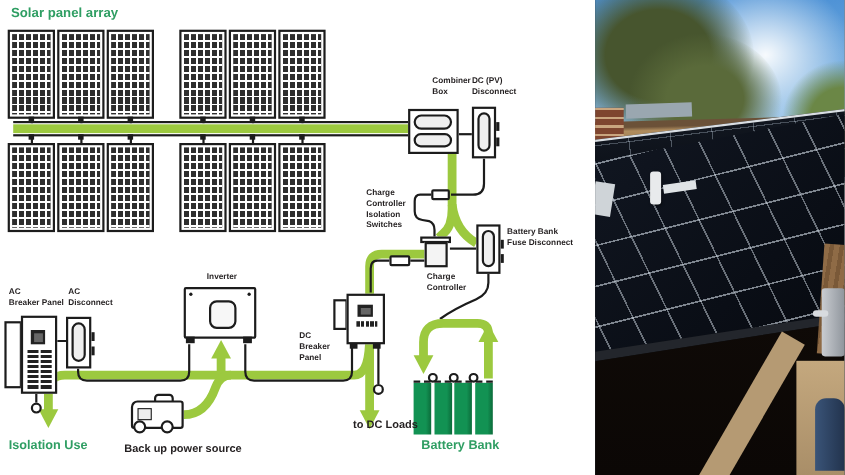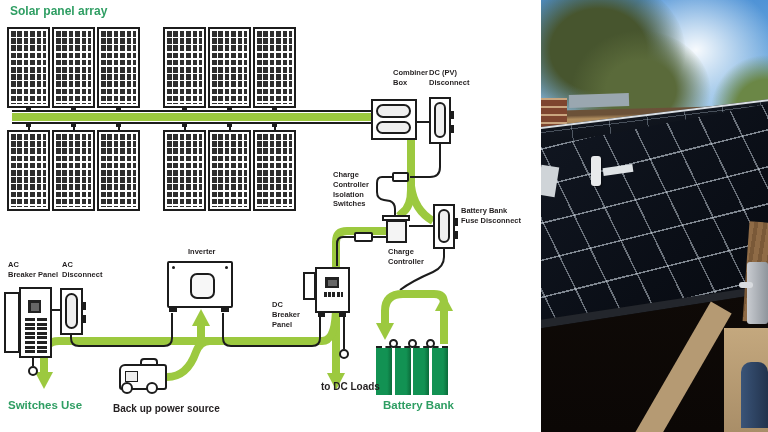--- a/index.html
+++ b/index.html
@@ -248,21 +248,21 @@
     <div class="lbl" style="left:461px;top:206px;">Battery Bank
 Fuse Disconnect</div>
     <div class="lbl" style="left:188px;top:247px;">Inverter</div>
     <div class="lbl" style="left:8px;top:260px;">AC
 Breaker Panel</div>
     <div class="lbl" style="left:62px;top:260px;">AC
 Disconnect</div>
     <div class="lbl" style="left:272px;top:266px;margin-top:34px;">DC
 Breaker
 Panel</div>
-    <div class="lbl big" style="left:8px;top:398px;">Switches Use</div>
+    <div class="lbl big" style="left:8px;top:398px;">Isolation Use</div>
     <div class="lbl mid" style="left:113px;top:402px;">Back up power source</div>
     <div class="lbl mid" style="left:321px;top:380px;">to DC Loads</div>
     <div class="lbl big" style="left:383px;top:398px;">Battery Bank</div>
   </div>
 
   <div class="photo">
     <div class="sky"></div>
     <div class="glare"></div>
     <div class="blob" style="left:-30px;top:-25px;width:175px;height:150px;background:radial-gradient(closest-side,#47552e 55%,rgba(71,85,46,0));"></div>
     <div class="blob" style="left:30px;top:30px;width:140px;height:120px;background:radial-gradient(closest-side,#5a6a3a 50%,rgba(90,106,58,0));"></div>

